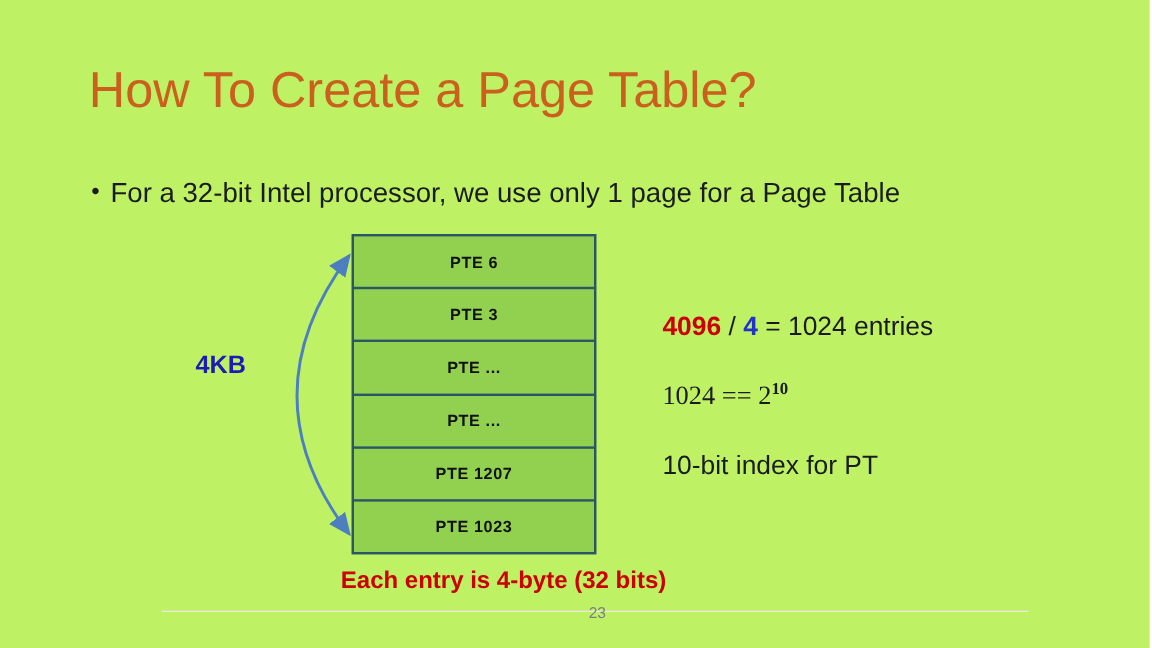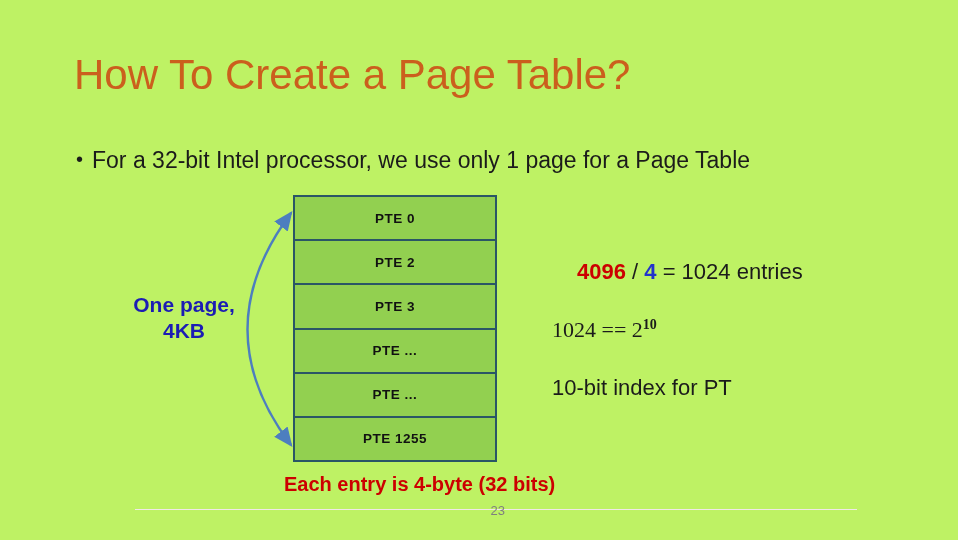--- a/index.html
+++ b/index.html
@@ -79,21 +79,21 @@
     height: 270px;
     overflow: visible;
   }
   .note-line {
     position: absolute;
     left: 552px;
     font-size: 22px;
     color: #1b1b1b;
     white-space: nowrap;
   }
-  .note-eq { top: 259px; margin-left: 25px; }
+  .note-eq { top: 259px; }
   .note-pow { top: 317px; font-family: Liberation Serif, serif; }
   .note-idx { top: 375px; }
   .eq-red { color: #cc0000; font-weight: bold; }
   .eq-blue { color: #2233cc; font-weight: bold; }
   .pow-sup { font-size: 14px; font-weight: bold; vertical-align: super; line-height: 0; }
   .entry-note {
     position: absolute;
     left: 248px;
     top: 473px;
     font-size: 20px;
@@ -126,42 +126,41 @@
 <div class="slide">
 
   <div class="slide-title">How To Create a Page Table?</div>
 
   <div class="bullet-line">
     <span class="bullet-dot">•</span>
     <span>For a 32-bit Intel processor, we use only 1 page for a Page Table</span>
   </div>
 
   <div class="pt-table">
-    <div class="pt-row">PTE 0</div>
-    <div class="pt-row">PTE 2</div>
+    <div class="pt-row">PTE 6</div>
     <div class="pt-row">PTE 3</div>
     <div class="pt-row">PTE ...</div>
     <div class="pt-row">PTE ...</div>
-    <div class="pt-row">PTE 1255</div>
+    <div class="pt-row">PTE 1207</div>
+    <div class="pt-row">PTE 1023</div>
   </div>
 
   <svg class="brace-arrow-svg" viewBox="0 0 115 270" xmlns="http://www.w3.org/2000/svg">
     <defs>
       <marker id="ah-end" markerWidth="9" markerHeight="8" refX="7" refY="3.5" orient="auto">
         <path d="M0,0 L8,3.5 L0,7 Z" fill="#4d7ebf"></path>
       </marker>
       <marker id="ah-start" markerWidth="9" markerHeight="8" refX="7" refY="3.5" orient="auto-start-reverse">
         <path d="M0,0 L8,3.5 L0,7 Z" fill="#4d7ebf"></path>
       </marker>
     </defs>
     <path d="M 106 18 Q 19 135 106 250" fill="none" stroke="#4d7ebf" stroke-width="2.4" marker-start="url(#ah-start)" marker-end="url(#ah-end)"></path>
   </svg>
 
   <div class="one-page-label">
-    <div>One page,</div>
     <div>4KB</div>
   </div>
 
   <div class="note-line note-eq">
     <span class="eq-red">4096</span><span> / </span><span class="eq-blue">4</span><span> = 1024 entries</span>
   </div>
 
   <div class="note-line note-pow">
     <span>1024 == 2</span><span class="pow-sup">10</span>
   </div>

